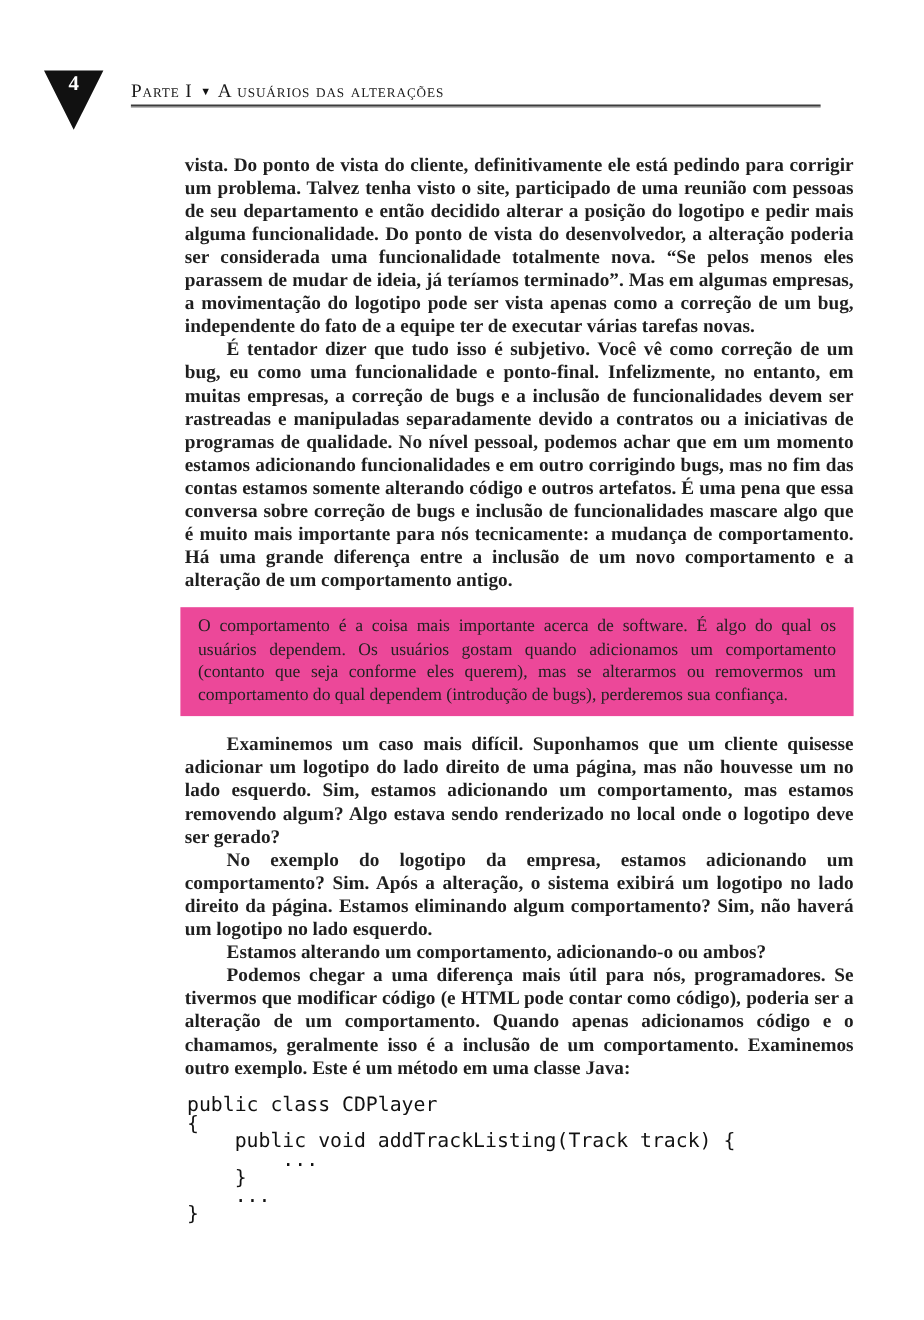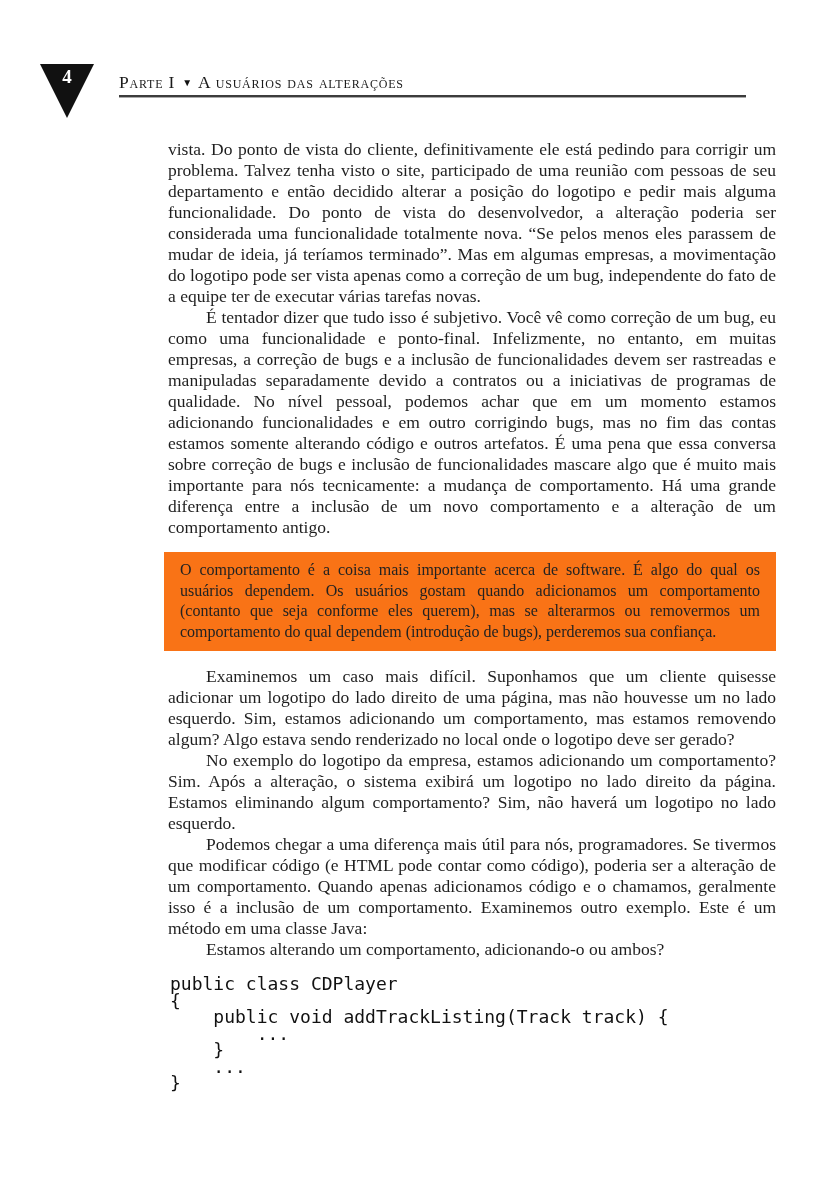--- a/index.html
+++ b/index.html
@@ -70,31 +70,32 @@
     position: absolute;
     left: 168px;
     top: 139px;
     width: 608px;
   }
   .page-body p {
     margin: 0;
     font-size: 17.5px;
     line-height: 21px;
     text-align: justify;
+    font-weight: bold;
   }
   .page-body p.indent {
     text-indent: 38px;
   }
 
   
   .callout {
     box-sizing: border-box;
     width: 612px;
     margin: 14px 0 15px -4px;
-    background: #f97316;
+    background: #ec4899;
     padding: 8px 16px 9px 16px;
     font-size: 16px;
     line-height: 20.5px;
     text-align: justify;
     color: #222222;
   }
 
   
   .code-block {
     margin: 16px 0 0 2px;
@@ -119,22 +120,22 @@
 </div>
 
 <div class="page-body">
   <p>vista. Do ponto de vista do cliente, definitivamente ele está pedindo para corrigir um problema. Talvez tenha visto o site, participado de uma reunião com pessoas de seu departamento e então decidido alterar a posição do logotipo e pedir mais alguma funcionalidade. Do ponto de vista do desenvolvedor, a alteração poderia ser considerada uma funcionalidade totalmente nova. “Se pelos menos eles parassem de mudar de ideia, já teríamos terminado”. Mas em algumas empresas, a movimentação do logotipo pode ser vista apenas como a correção de um bug, independente do fato de a equipe ter de executar várias tarefas novas.</p>
   <p class="indent">É tentador dizer que tudo isso é subjetivo. Você vê como correção de um bug, eu como uma funcionalidade e ponto-final. Infelizmente, no entanto, em muitas empresas, a correção de bugs e a inclusão de funcionalidades devem ser rastreadas e manipuladas separadamente devido a contratos ou a iniciativas de programas de qualidade. No nível pessoal, podemos achar que em um momento estamos adicionando funcionalidades e em outro corrigindo bugs, mas no fim das contas estamos somente alterando código e outros artefatos. É uma pena que essa conversa sobre correção de bugs e inclusão de funcionalidades mascare algo que é muito mais importante para nós tecnicamente: a mudança de comportamento. Há uma grande diferença entre a inclusão de um novo comportamento e a alteração de um comportamento antigo.</p>
 
   <div class="callout">O comportamento é a coisa mais importante acerca de software. É algo do qual os usuários dependem. Os usuários gostam quando adicionamos um comportamento (contanto que seja conforme eles querem), mas se alterarmos ou removermos um comportamento do qual dependem (introdução de bugs), perderemos sua confiança.</div>
 
   <p class="indent">Examinemos um caso mais difícil. Suponhamos que um cliente quisesse adicionar um logotipo do lado direito de uma página, mas não houvesse um no lado esquerdo. Sim, estamos adicionando um comportamento, mas estamos removendo algum? Algo estava sendo renderizado no local onde o logotipo deve ser gerado?</p>
   <p class="indent">No exemplo do logotipo da empresa, estamos adicionando um comportamento? Sim. Após a alteração, o sistema exibirá um logotipo no lado direito da página. Estamos eliminando algum comportamento? Sim, não haverá um logotipo no lado esquerdo.</p>
+  <p class="indent">Estamos alterando um comportamento, adicionando-o ou ambos?</p>
   <p class="indent">Podemos chegar a uma diferença mais útil para nós, programadores. Se tivermos que modificar código (e HTML pode contar como código), poderia ser a alteração de um comportamento. Quando apenas adicionamos código e o chamamos, geralmente isso é a inclusão de um comportamento. Examinemos outro exemplo. Este é um método em uma classe Java:</p>
-  <p class="indent">Estamos alterando um comportamento, adicionando-o ou ambos?</p>
 
   <pre class="code-block">public class CDPlayer
 {
     public void addTrackListing(Track track) {
         ...
     }
     ...
 }</pre>
 </div>
 

